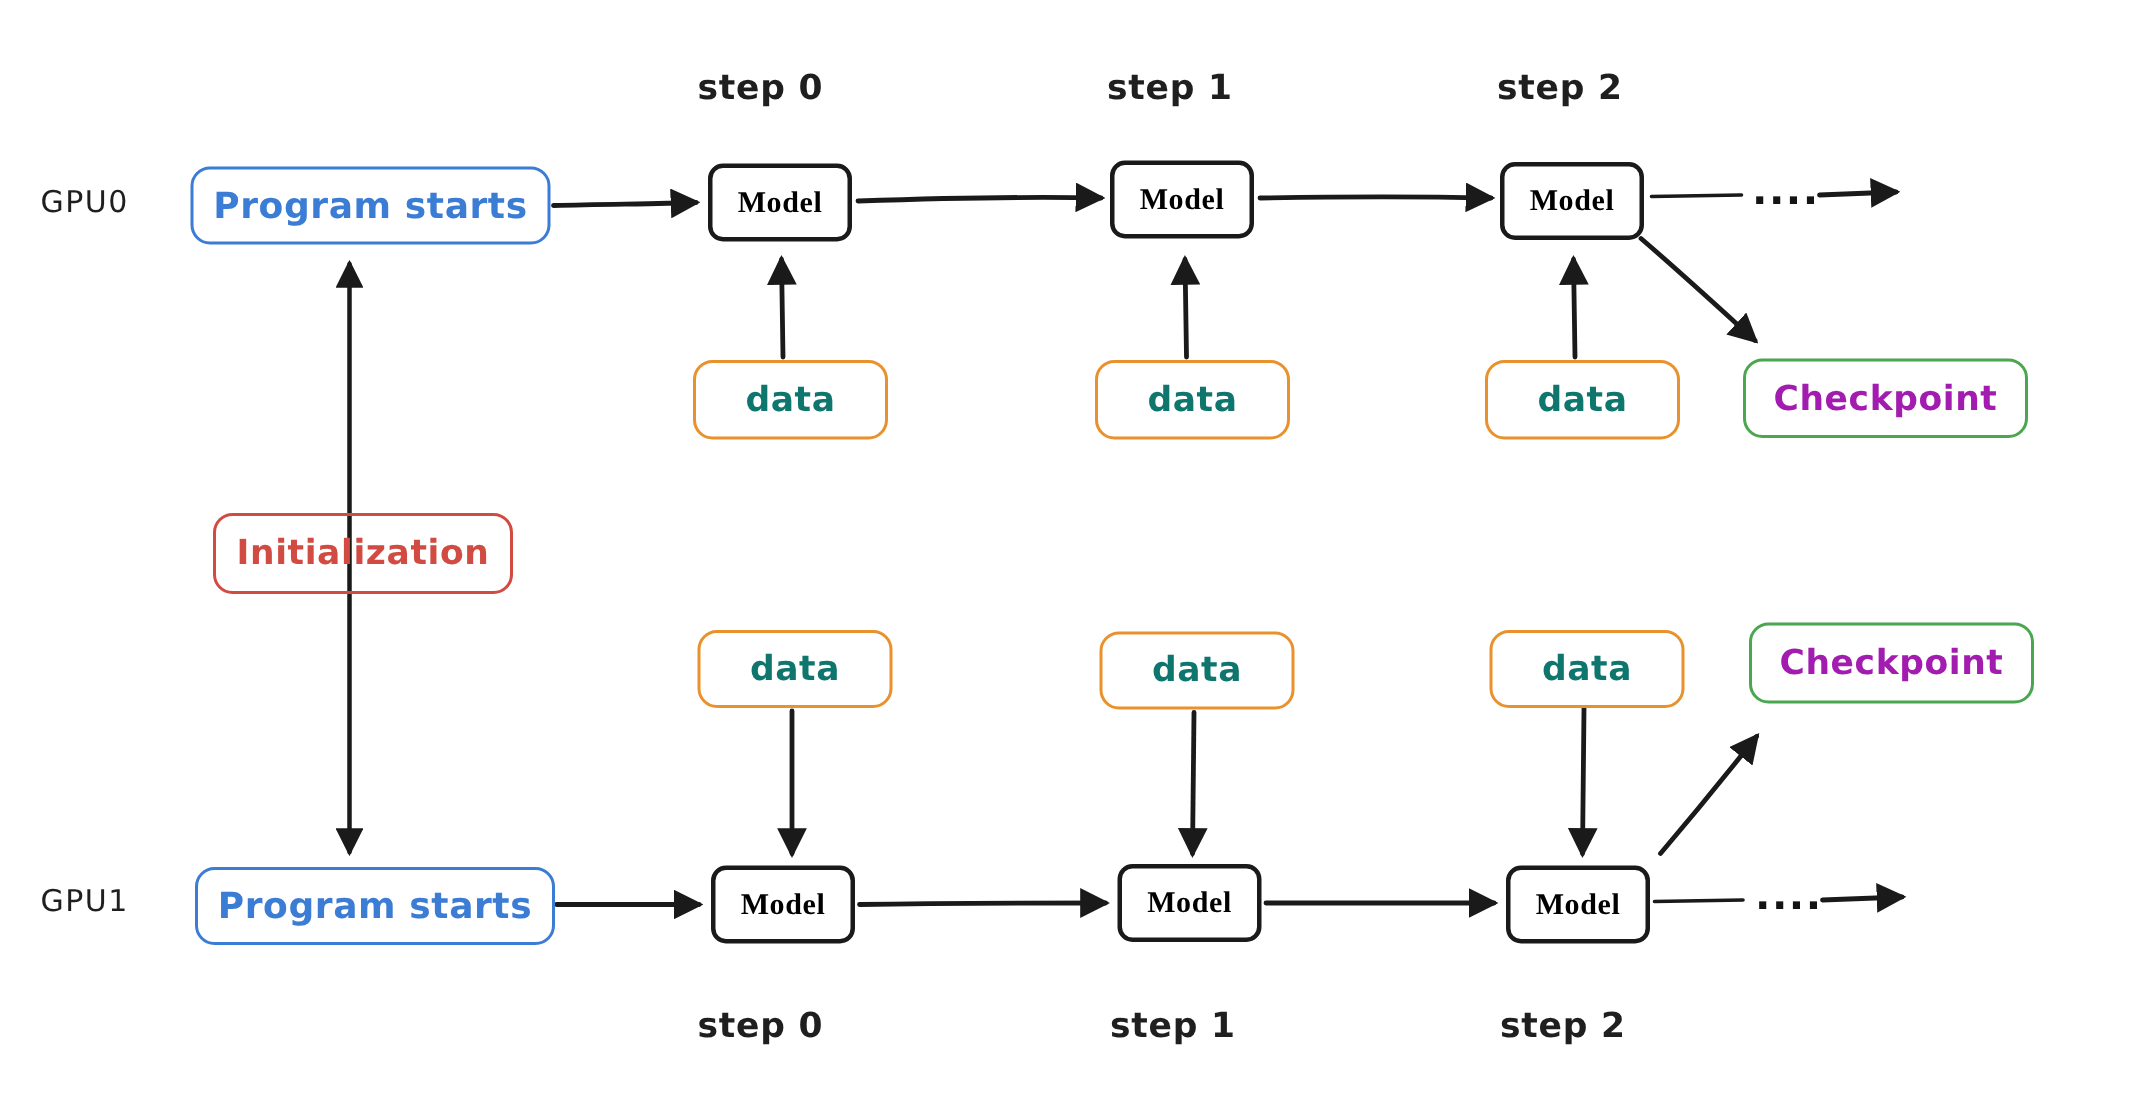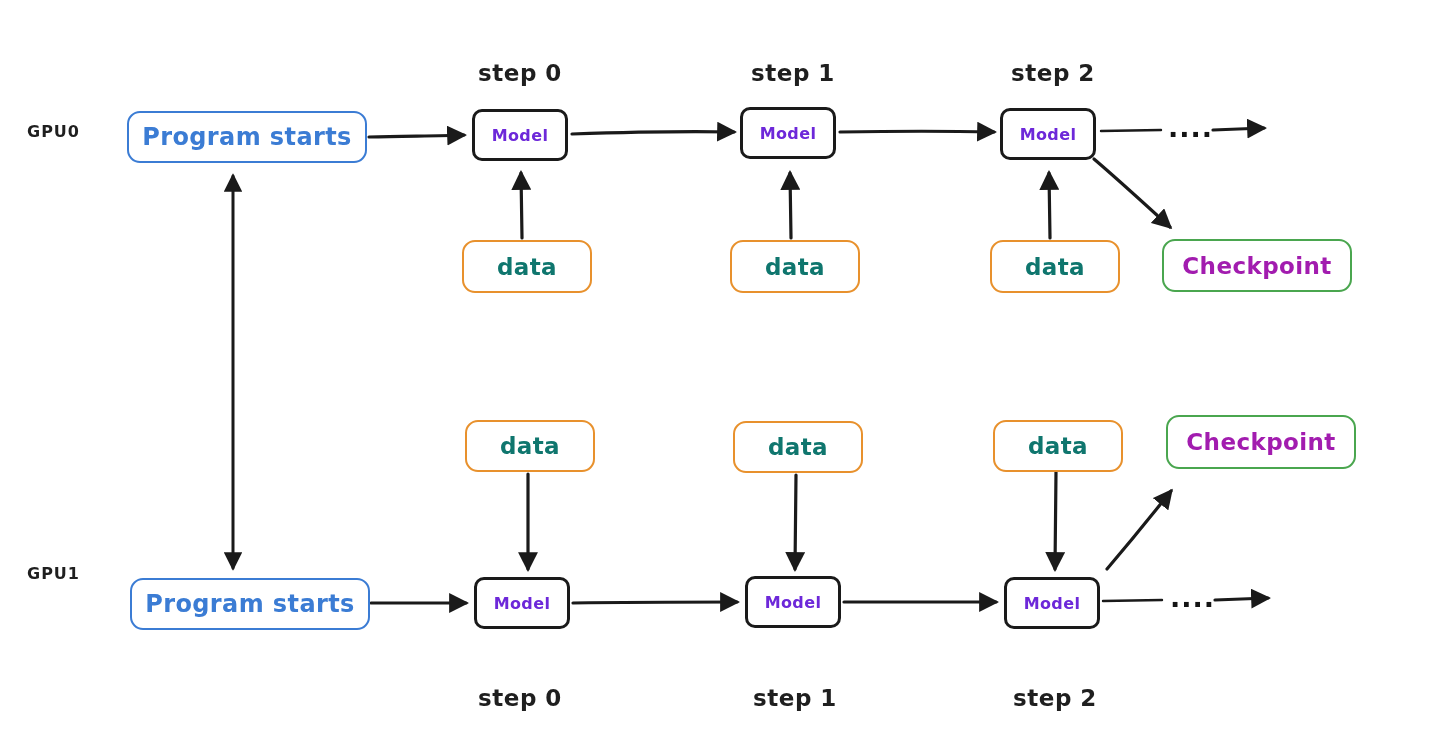--- a/index.html
+++ b/index.html
@@ -9,27 +9,27 @@
   svg.wires{position:absolute;left:0;top:0;width:1432px;height:744px;pointer-events:none;}
 
   .node{position:absolute;display:flex;align-items:center;justify-content:center;
         border:2.6px solid #000;border-radius:13px;background:transparent;
         font-size:23px;font-weight:600;letter-spacing:.4px;box-sizing:border-box;
         white-space:nowrap;}
   .node.blue  {border-color:#3b7cd4;color:#3b7cd4;}
   .node.orange{border-color:#e8912d;color:#0f766e;}
   .node.red   {border-color:#d14b43;color:#d14b43;}
   .node.green {border-color:#4aa64f;color:#a21caf;}
-  .node.black {border-color:#1a1a1a;color:#6d28d9;border-width:3px;border-radius:10px;
-               font-size:16px;}
+  .node.black {border-color:#1a1a1a;color:#000000;border-width:3px;border-radius:10px;
+               font-size:20px;font-family:Liberation Serif, serif;}
 
   .textlabel{position:absolute;color:#1f1f1f;font-size:23px;font-weight:600;
              letter-spacing:.5px;white-space:nowrap;}
-  .gpulabel{font-size:16px;font-weight:700;letter-spacing:1px;}
-  .steplabel{width:110px;text-align:center;margin-top:14px;}
+  .gpulabel{font-size:20px;font-weight:400;letter-spacing:1px;}
+  .steplabel{width:110px;text-align:left;}
   .dots{position:absolute;color:#141414;font-size:27px;font-weight:700;
         letter-spacing:1px;line-height:30px;}
 </style>
 </head>
 <body>
 
 <div class="canvas">
 
   <svg class="wires" viewBox="0 0 1432 744">
     <defs>
@@ -76,27 +76,28 @@
   <div class="node black" style="left:472px;top:109px;width:96px;height:52px">Model</div>
   <div class="node black" style="left:740px;top:107px;width:96px;height:52px">Model</div>
   <div class="node black" style="left:1000px;top:108px;width:96px;height:52px">Model</div>
   <div class="dots" style="left:1168px;top:113px">....</div>
 
   <div class="node orange" style="left:462px;top:240px;width:130px;height:53px">data</div>
   <div class="node orange" style="left:730px;top:240px;width:130px;height:53px">data</div>
   <div class="node orange" style="left:990px;top:240px;width:130px;height:53px">data</div>
   <div class="node green" style="left:1162px;top:239px;width:190px;height:53px">Checkpoint</div>
 
+  <div class="node red" style="left:142px;top:342px;width:200px;height:54px">Initialization</div>
 
   <div class="node orange" style="left:465px;top:420px;width:130px;height:52px">data</div>
   <div class="node orange" style="left:733px;top:421px;width:130px;height:52px">data</div>
   <div class="node orange" style="left:993px;top:420px;width:130px;height:52px">data</div>
   <div class="node green" style="left:1166px;top:415px;width:190px;height:54px">Checkpoint</div>
 
-  <div class="textlabel gpulabel" style="left:27px;top:564px">GPU1</div>
+  <div class="textlabel gpulabel" style="left:27px;top:588px">GPU1</div>
   <div class="node blue" style="left:130px;top:578px;width:240px;height:52px;font-size:24px">Program starts</div>
   <div class="node black" style="left:474px;top:577px;width:96px;height:52px">Model</div>
   <div class="node black" style="left:745px;top:576px;width:96px;height:52px">Model</div>
   <div class="node black" style="left:1004px;top:577px;width:96px;height:52px">Model</div>
   <div class="dots" style="left:1170px;top:583px">....</div>
 
   <div class="textlabel steplabel" style="left:465px;top:671px">step 0</div>
   <div class="textlabel steplabel" style="left:740px;top:671px">step 1</div>
   <div class="textlabel steplabel" style="left:1000px;top:671px">step 2</div>
 

